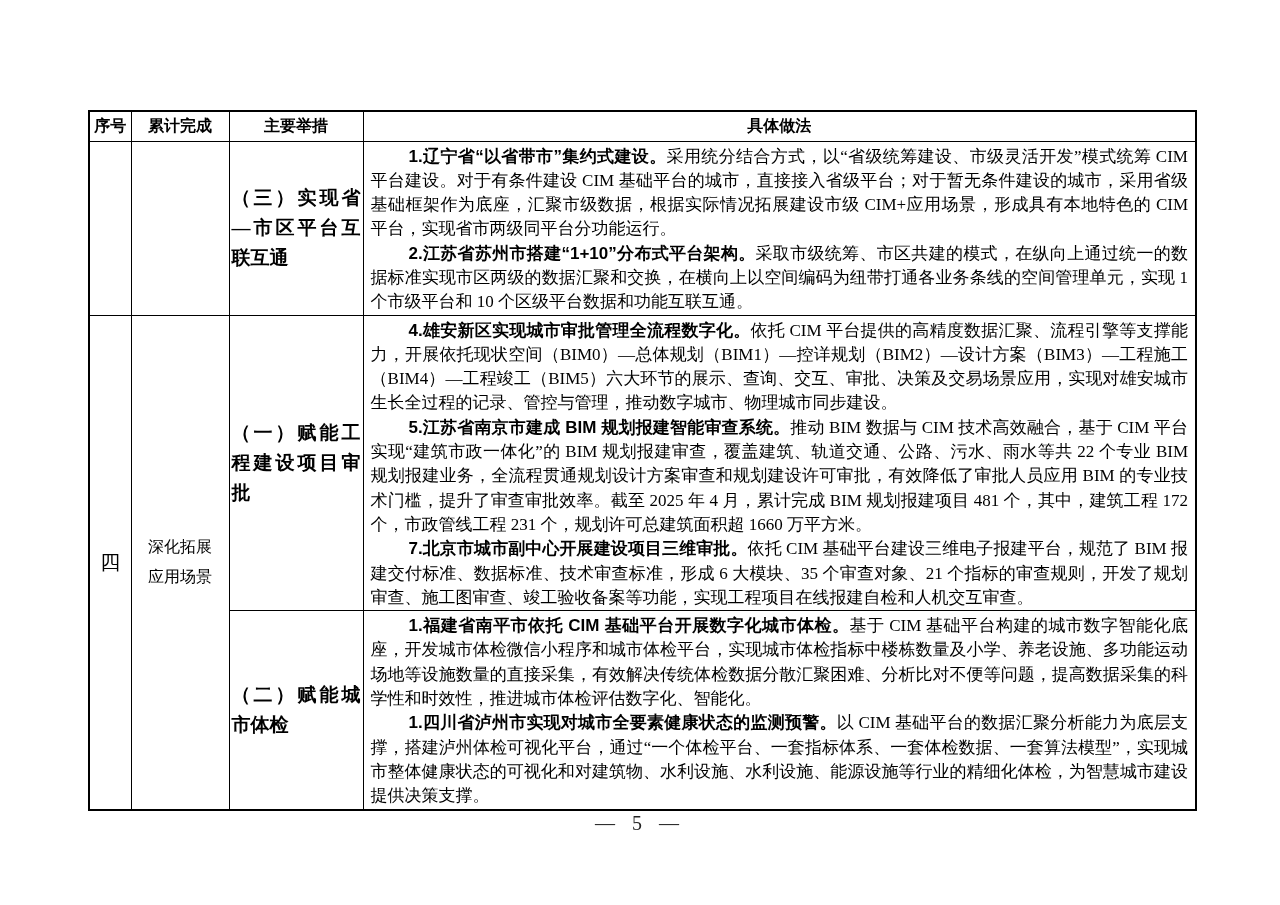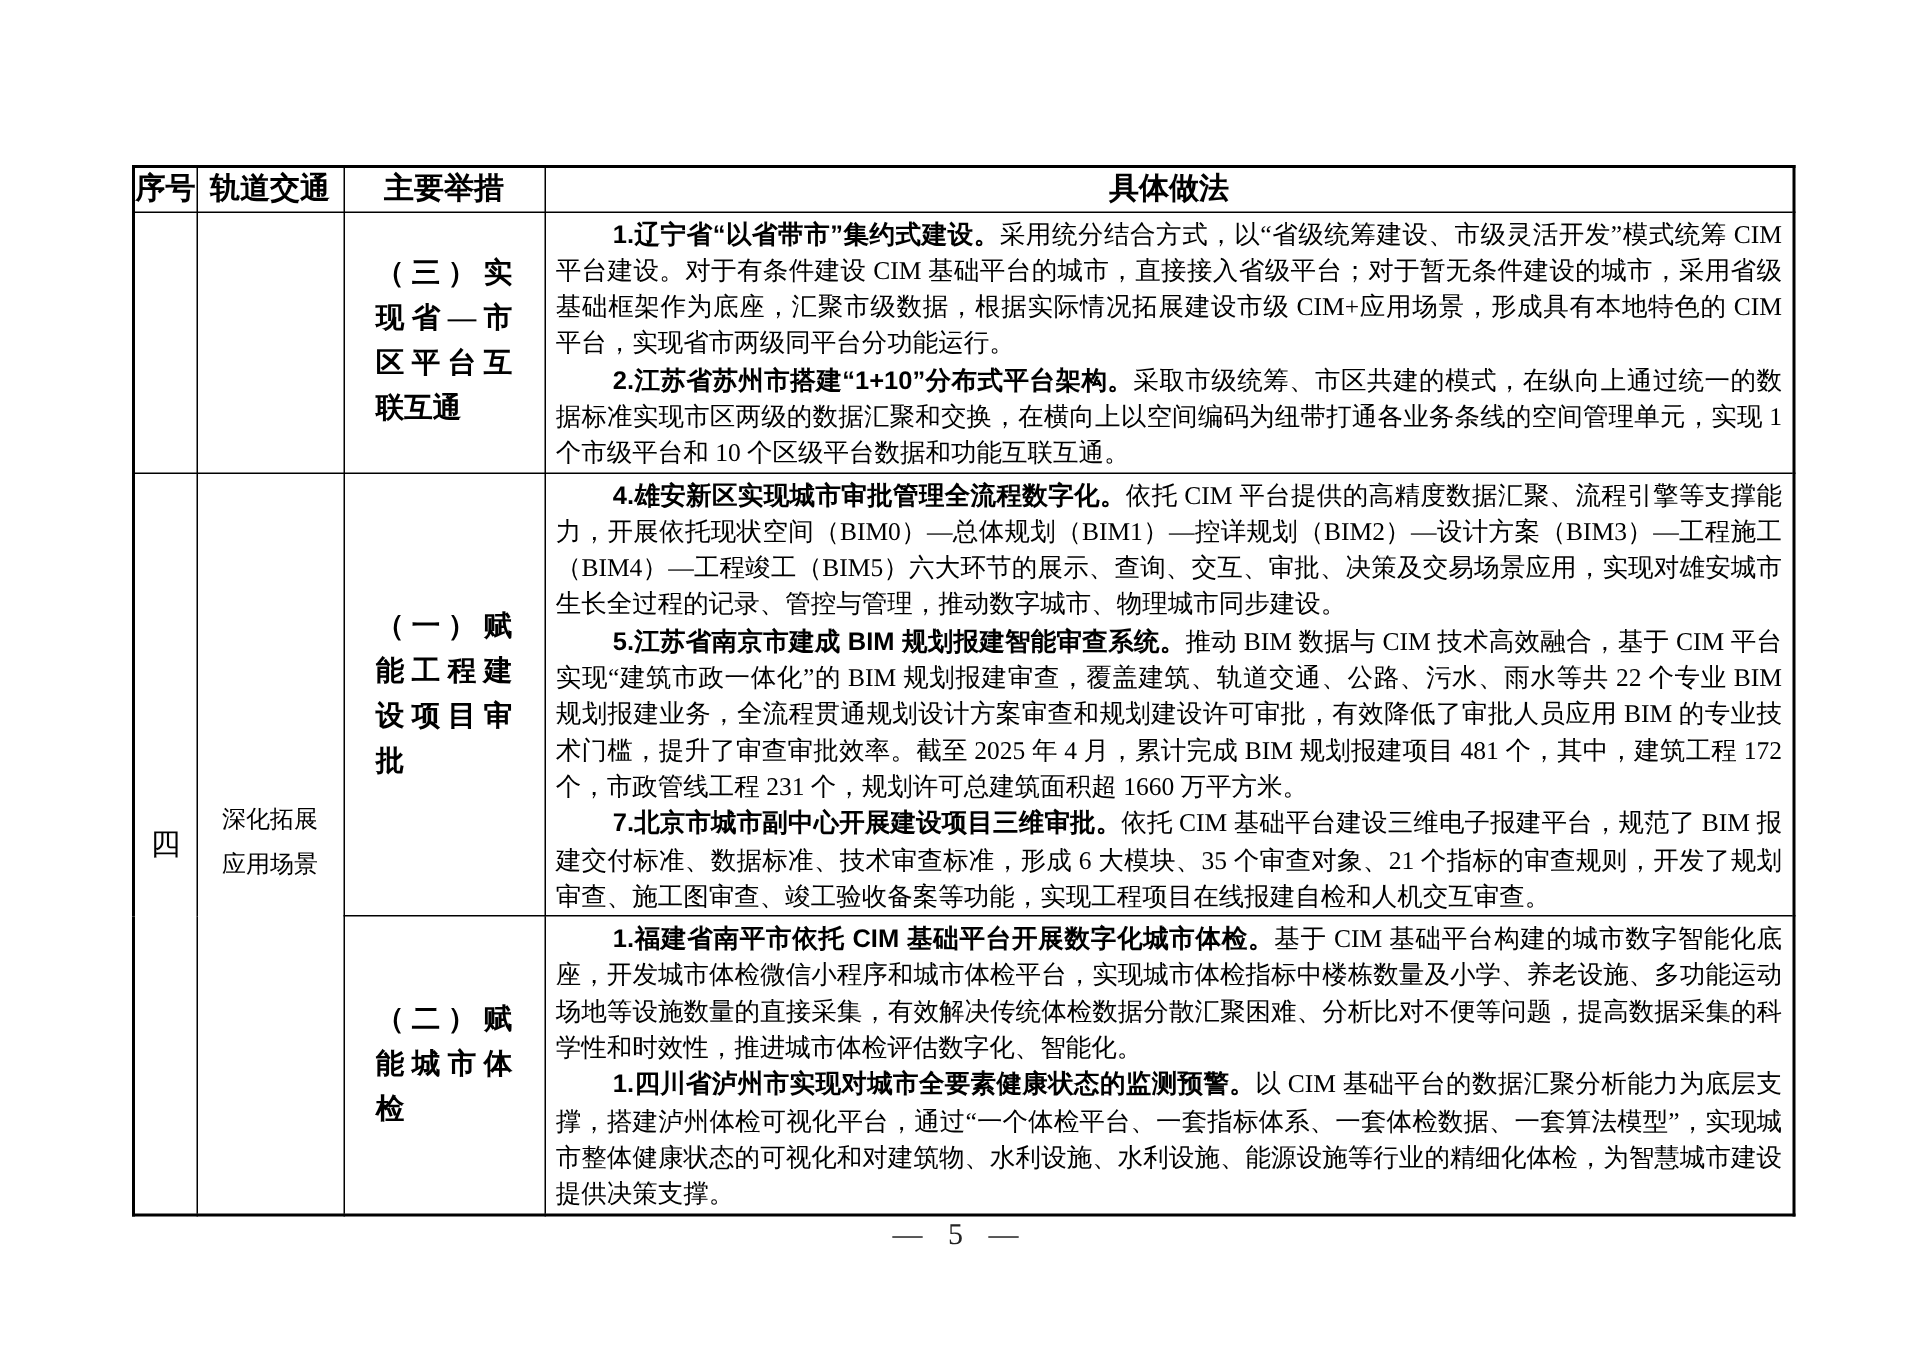--- a/index.html
+++ b/index.html
@@ -30,21 +30,21 @@
 
   th, td {
     border: 1px solid #000;
     overflow: hidden;
     padding: 0;
   }
   th {
     height: 30px;
     font-family: "Liberation Sans", "DejaVu Sans", sans-serif;
     font-weight: bold;
-    font-size: 20px;
+    font-size: 16px;
     text-align: center;
     vertical-align: middle;
     line-height: 28px;
   }
   td.serial-cell {
     text-align: center;
     vertical-align: middle;
     font-size: 20px;
   }
   td.mechanism-cell {
@@ -53,21 +53,21 @@
     font-size: 16px;
     line-height: 30px;
     padding: 0 9px;
   }
   td.measure-cell {
     vertical-align: middle;
     font-weight: bold;
     font-size: 19px;
     line-height: 30px;
     text-align: justify;
-    padding: 0 21px;
+    padding: 0 2px;
   }
   td.practice-cell {
     vertical-align: top;
     font-size: 17px;
     line-height: 24.3px;
     text-align: justify;
     padding: 3px 7px 0 7px;
   }
   td.practice-cell p {
     margin: 0;
@@ -99,21 +99,21 @@
   <table class="policy">
     <colgroup>
       <col class="c-serial">
         <col class="c-mechanism">
         <col class="c-measure">
         <col class="c-practice">
     </colgroup>
     <thead>
       <tr>
         <th>序号</th>
-        <th>轨道交通</th>
+        <th>累计完成</th>
         <th>主要举措</th>
         <th>具体做法</th>
       </tr>
     </thead>
     <tbody>
       <tr class="row-h172">
         <td class="serial-cell"></td>
         <td class="mechanism-cell"></td>
         <td class="measure-cell">（三）实现省—市区平台互联互通</td>
         <td class="practice-cell">

